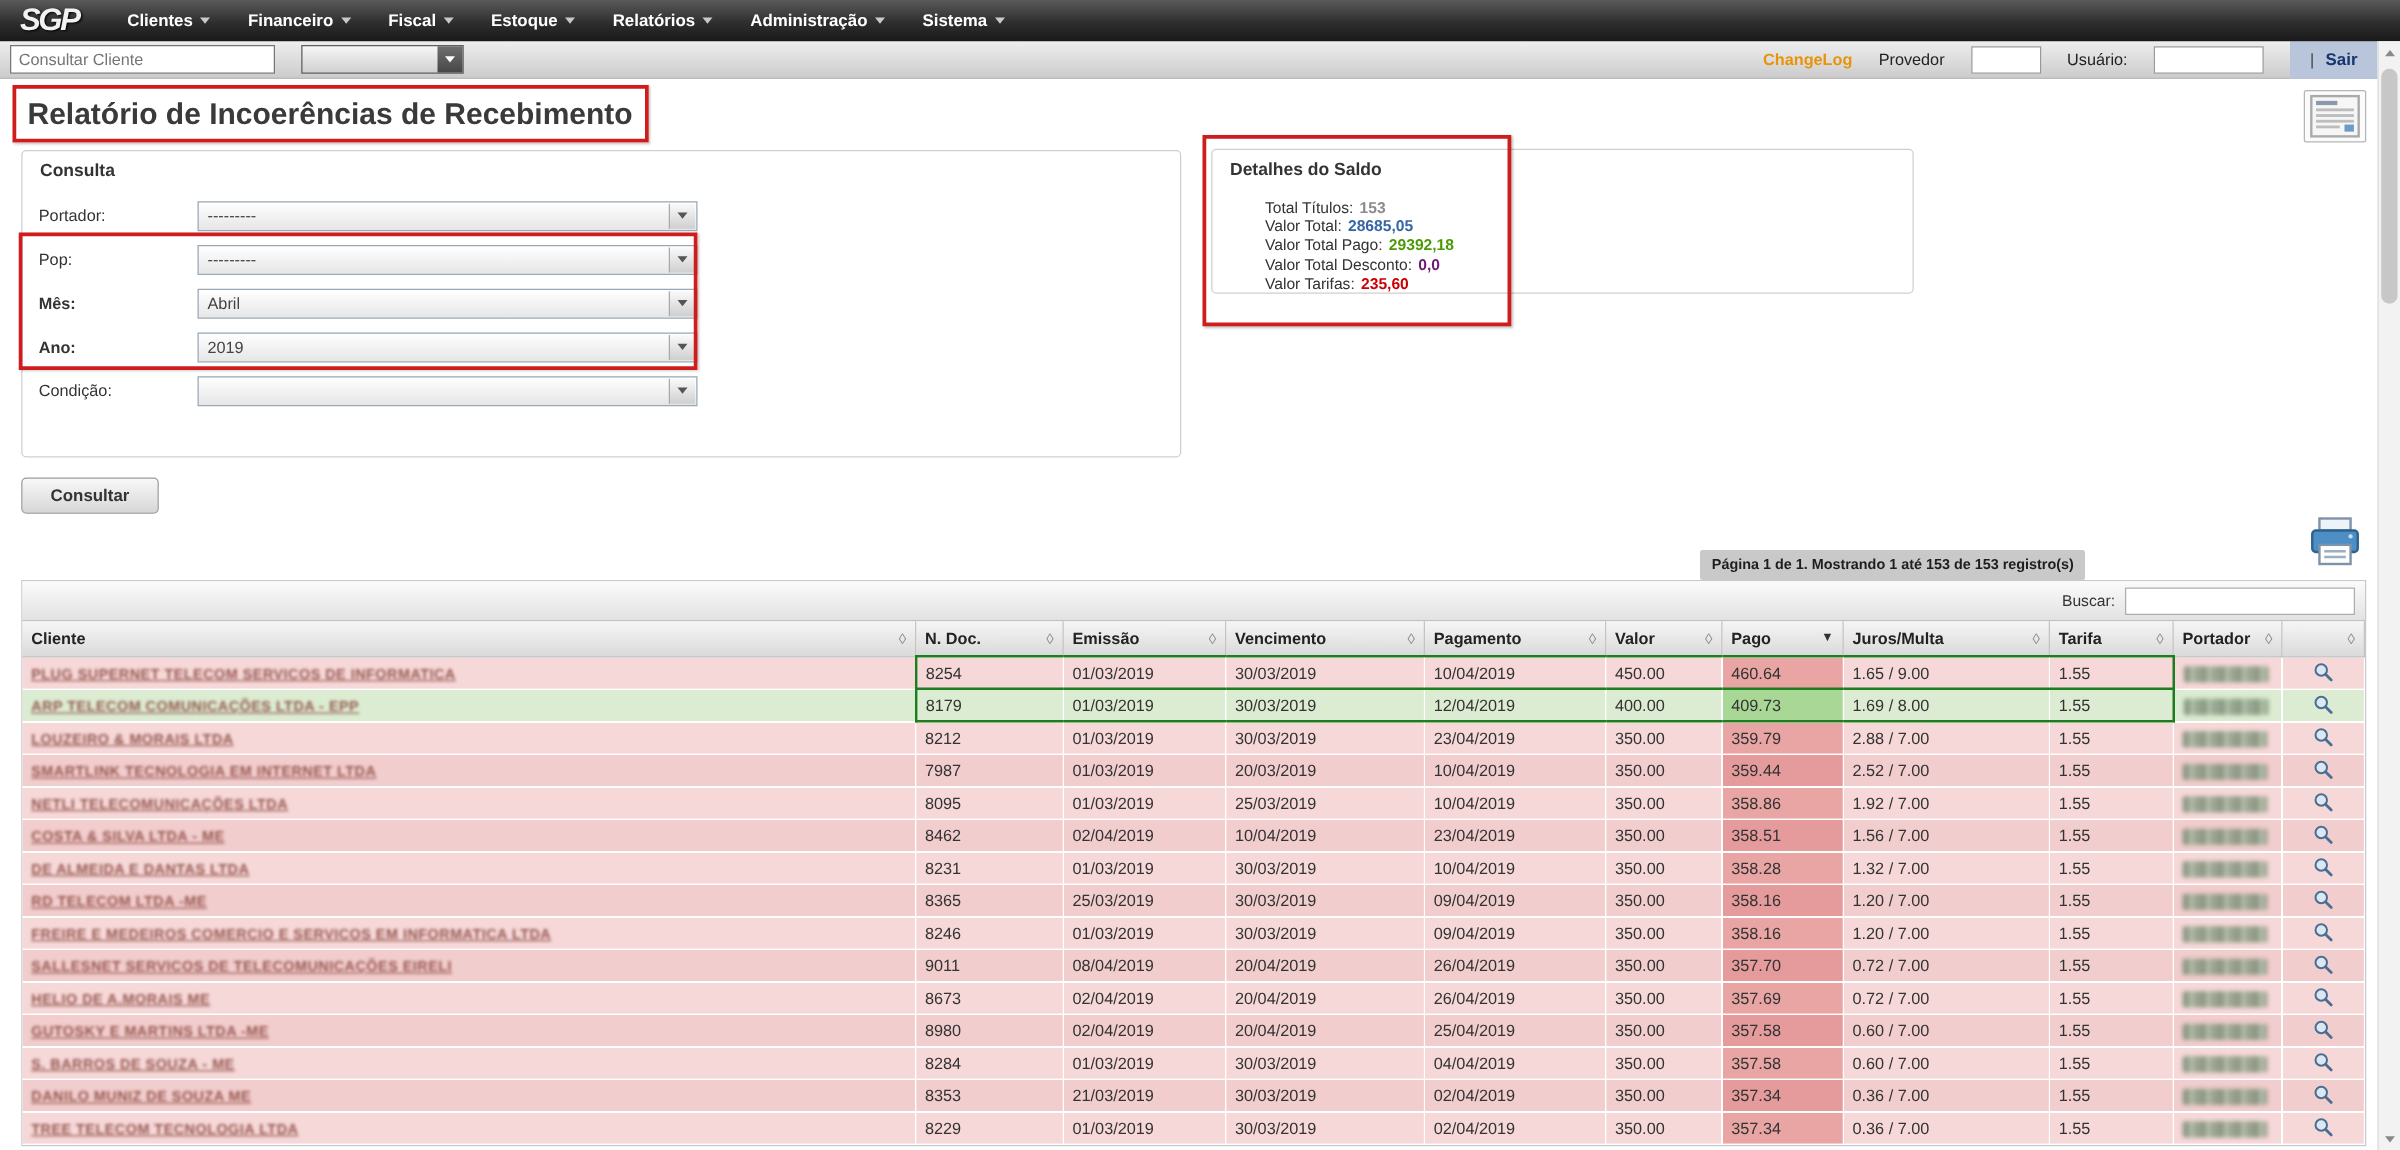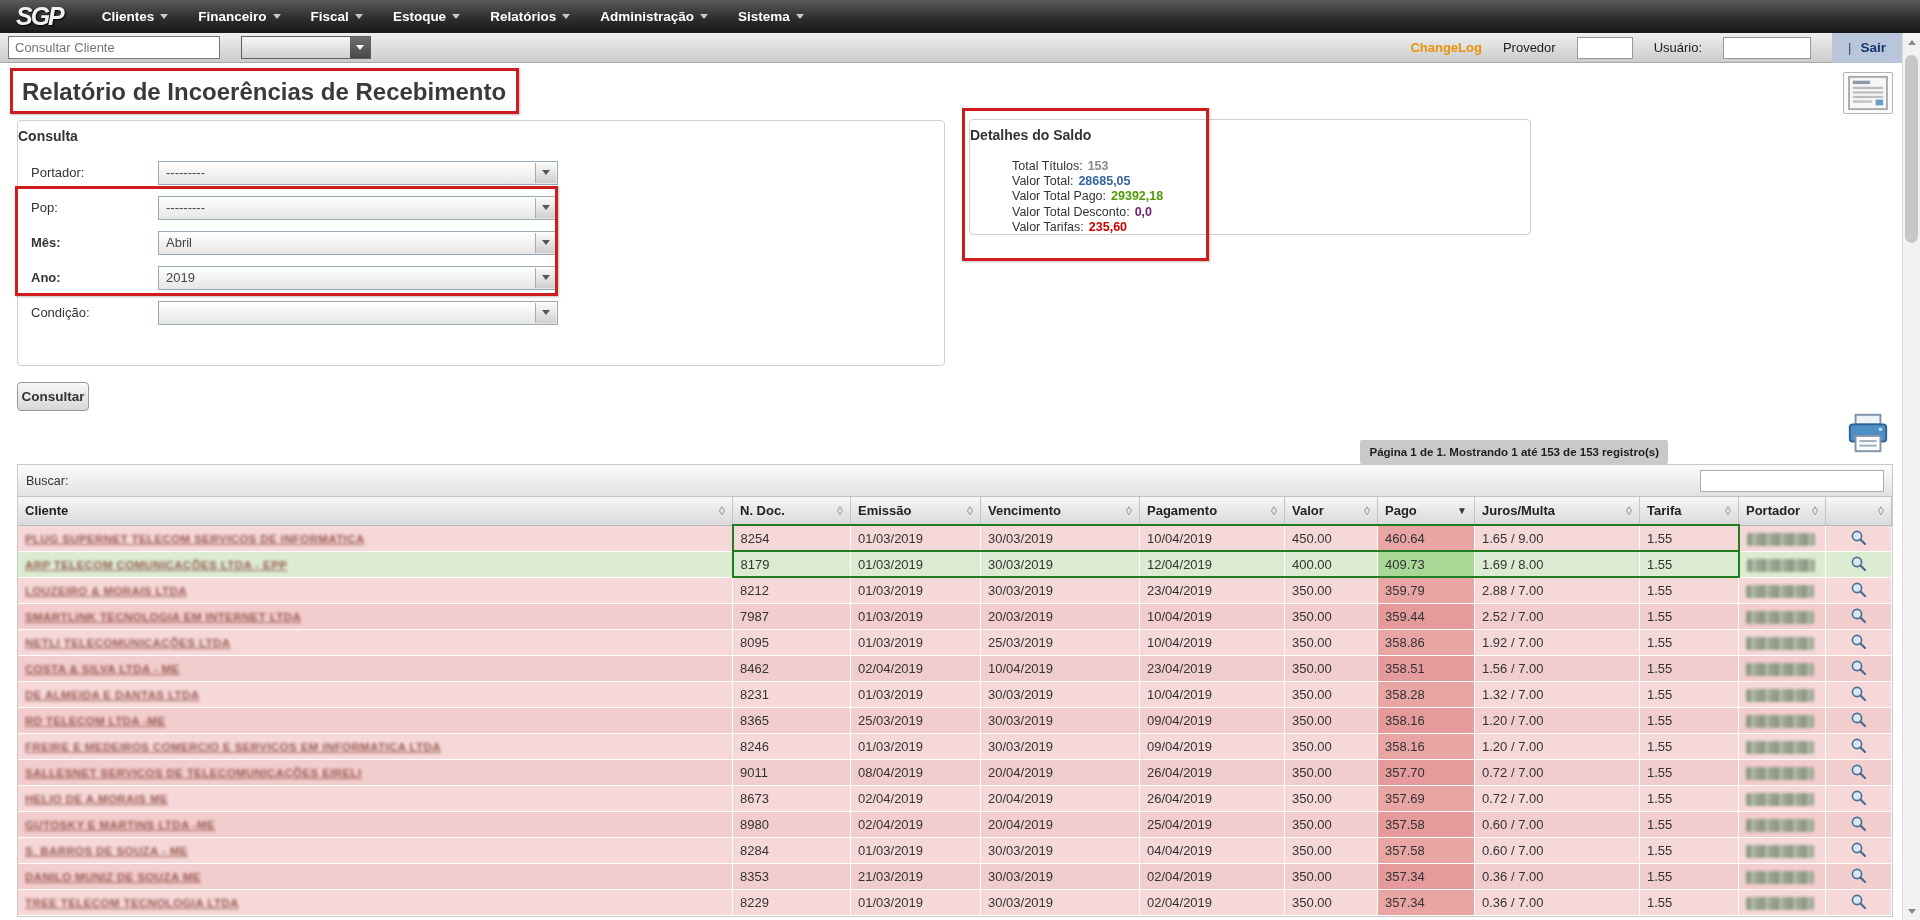--- a/index.html
+++ b/index.html
@@ -58,55 +58,55 @@
   
   .annotation { position: absolute; border: 3px solid #cf1d1d; z-index: 30; pointer-events: none;
     box-shadow: 1px 1px 2px rgba(0,0,0,.25); }
   .ann-title  { left: 10px;  top: 68px;  width: 509px; height: 46px; }
   .ann-mesano { left: 15px;  top: 186px; width: 543px; height: 110px; }
   .ann-saldo  { left: 962px; top: 108px; width: 247px; height: 153px; }
 
   
   .panel { position: absolute; background: #fff; border: 1px solid #cfcfcf; border-radius: 4px; }
   .consulta-panel { left: 17px; top: 120px; width: 928px; height: 246px; }
-  .panel-legend { position: absolute; left: 0; top: 7px; font-size: 14px; font-weight: bold; color: #333; }
+  .panel-legend { position: absolute; left: 14px; top: 7px; font-size: 14px; font-weight: bold; color: #333; }
   .consulta-fields { position: absolute; left: 13px; top: 34px; right: 13px; }
   .form-row { display: flex; align-items: center; height: 35px; gap: 24px; }
   .form-label { width: 103px; font-size: 13px; color: #333; flex: 0 0 103px; }
   .form-label.bold { font-weight: bold; }
   .fake-select { position: relative; width: 400px; height: 24px; border: 1px solid #98a8b4;
     background: linear-gradient(#ffffff, #e6e6e6); font-size: 13px; color: #444;
     display: flex; align-items: center; padding: 0 26px 0 7px; cursor: pointer; }
   .fake-select .sel-btn { position: absolute; right: 1px; top: 1px; bottom: 1px; width: 21px;
     background: linear-gradient(#fafafa, #cfcfcf); border-left: 1px solid #aaa;
     display: flex; align-items: center; justify-content: center; }
   .fake-select .sel-btn .caret-down { border-top-color: #555; }
   .text-input { width: 176px; height: 24px; border: 1px solid #98a8b4; background: #fff;
     font-family: inherit; font-size: 13px; padding: 0 6px; }
-  .consultar-btn { position: absolute; left: 17px; top: 382px; width: 72px; height: 29px;
+  .consultar-btn { position: absolute; left: 17px; top: 382px; width: 110px; height: 29px;
     background: linear-gradient(#f8f8f8, #d7d7d7); border: 1px solid #9a9a9a; border-radius: 4px;
     font-family: inherit; font-size: 13.5px; font-weight: bold; color: #333; cursor: pointer; }
 
   
   .saldo-panel { left: 969px; top: 119px; width: 562px; height: 116px; }
   .saldo-lines { position: absolute; left: 42px; top: 38px; }
   .saldo-line { height: 15.4px; font-size: 12.5px; display: flex; gap: 5px; align-items: center; }
   .saldo-label { color: #333; }
   .saldo-value { font-weight: bold; }
 
   
   .pagination { position: absolute; top: 440px; right: 252px; background: #c9c9c9; color: #1e1e1e;
     font-size: 11.5px; font-weight: bold; padding: 6px 9px; border-radius: 2px; }
   .printer-box { position: absolute; left: 1844px; top: 410px; cursor: pointer; }
 
   
   .table-wrap { position: absolute; left: 17px; top: 464px; width: 1876px;
     border: 1px solid #c9c9c9; background: #fff; }
   .buscar-bar { height: 32px; background: linear-gradient(#fbfbfb, #e2e2e2); border-bottom: 1px solid #c2c2c2;
-    display: flex; align-items: center; justify-content: space-between; gap: 8px; padding: 0 8px; }
+    display: flex; align-items: center; justify-content: flex-end; gap: 8px; padding: 0 8px; }
   .buscar-label { font-size: 12.5px; color: #333; }
   .buscar-input { width: 184px; height: 22px; border: 1px solid #abadb3; background: #fff; font-family: inherit; }
   table.grid { width: 100%; border-collapse: collapse; table-layout: fixed; font-size: 13px; }
   .grid th { height: 28px; background: linear-gradient(#f6f6f6, #dadada); border-right: 1px solid #c4c4c4;
     border-bottom: 1px solid #b9b9b9; font-size: 13px; color: #222; padding: 0 7px; text-align: left; cursor: pointer; }
   .grid th:nth-child(2)  { width: 118px; }
   .grid th:nth-child(3)  { width: 130px; }
   .grid th:nth-child(4)  { width: 159px; }
   .grid th:nth-child(5)  { width: 145px; }
   .grid th:nth-child(6)  { width: 93px;  }

